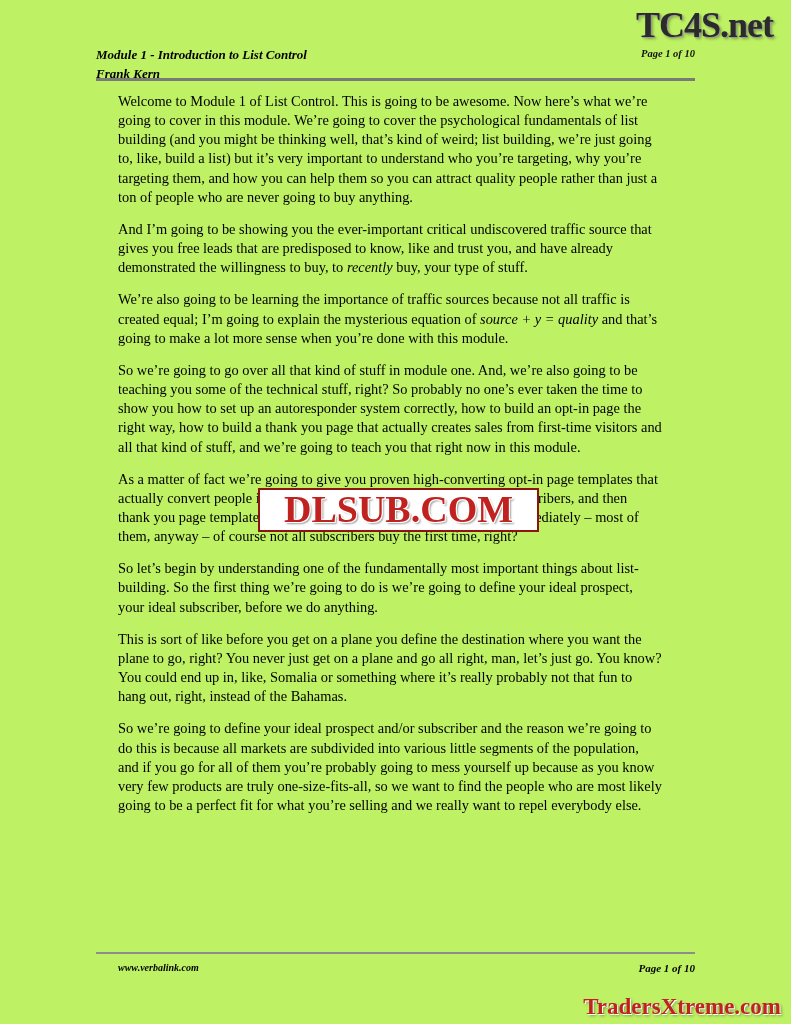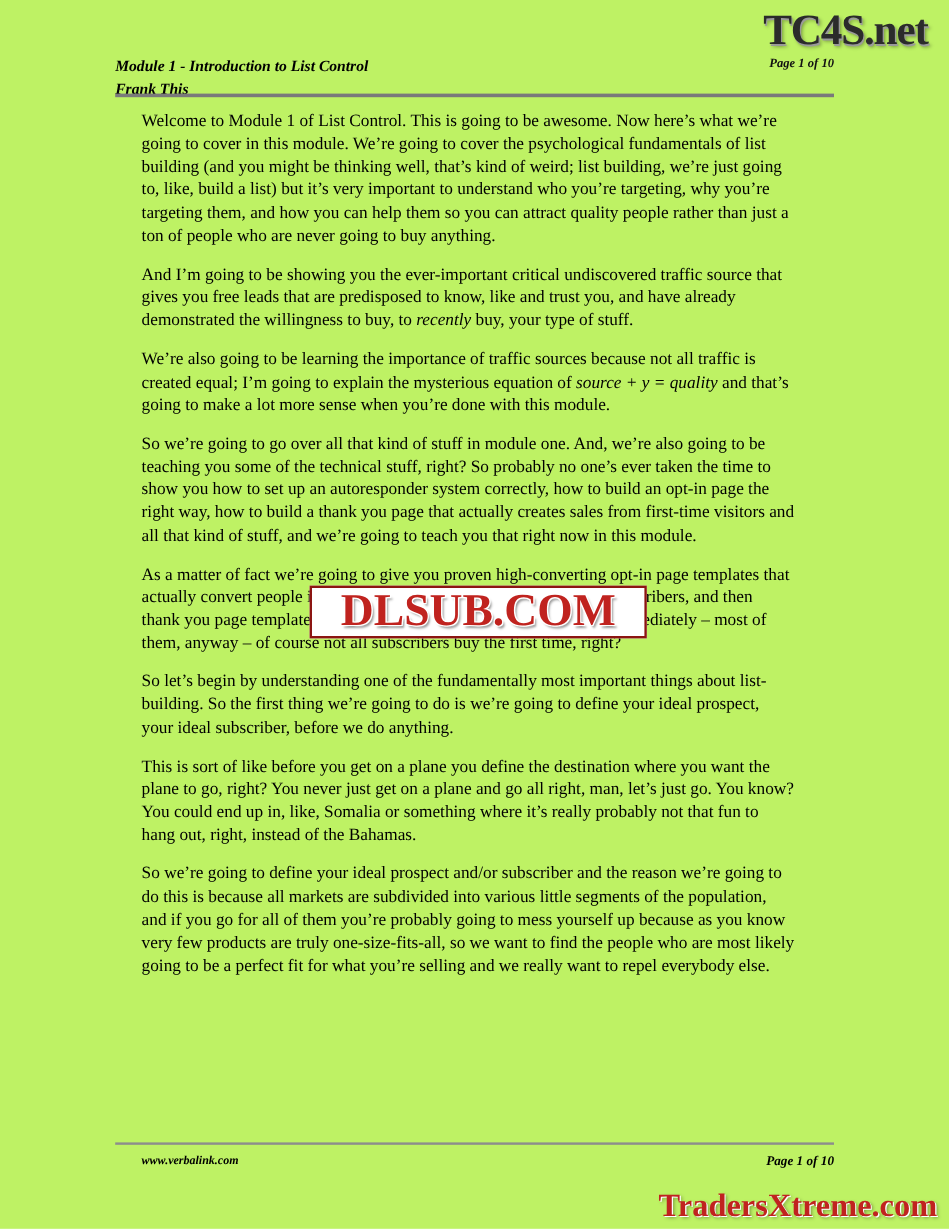--- a/index.html
+++ b/index.html
@@ -134,37 +134,37 @@
     font-weight: bold;
     font-style: italic;
   }
 
   .brand-bottom {
     position: absolute;
     bottom: 4px;
     right: 10px;
     font-family: "Liberation Serif", serif;
     font-weight: bold;
-    font-size: 27px;
+    font-size: 23px;
     color: #c0231f;
     text-shadow: 1px 1px 0 #ffffff, 2px 2px 3px rgba(0,0,0,0.35);
     white-space: nowrap;
     text-align: center;
   }
 </style>
 </head>
 <body>
 
 <div class="page">
 
   <div class="brand-top">TC4S.net</div>
 
   <div class="header">
     <div>Module 1 - Introduction to List Control</div>
-    <div>Frank This</div>
+    <div>Frank Kern</div>
   </div>
 
   <div class="header-page">Page 1 of 10</div>
 
   <div class="rule-top"></div>
 
   <div class="content">
     <p>Welcome to Module 1 of List Control.  This is going to be awesome.  Now here’s what we’re going to cover in this module.  We’re going to cover the psychological fundamentals of list building (and you might be thinking well, that’s kind of weird; list building, we’re just going to, like, build a list) but it’s very important to understand who you’re targeting, why you’re targeting them, and how you can help them so you can attract quality people rather than just a ton of people who are never going to buy anything.</p>
 
     <p>And I’m going to be showing you the ever-important critical undiscovered traffic source that gives you free leads that are predisposed to know, like and trust you, and have already demonstrated the willingness to buy, to <em>recently</em> buy, your type of stuff.</p>

